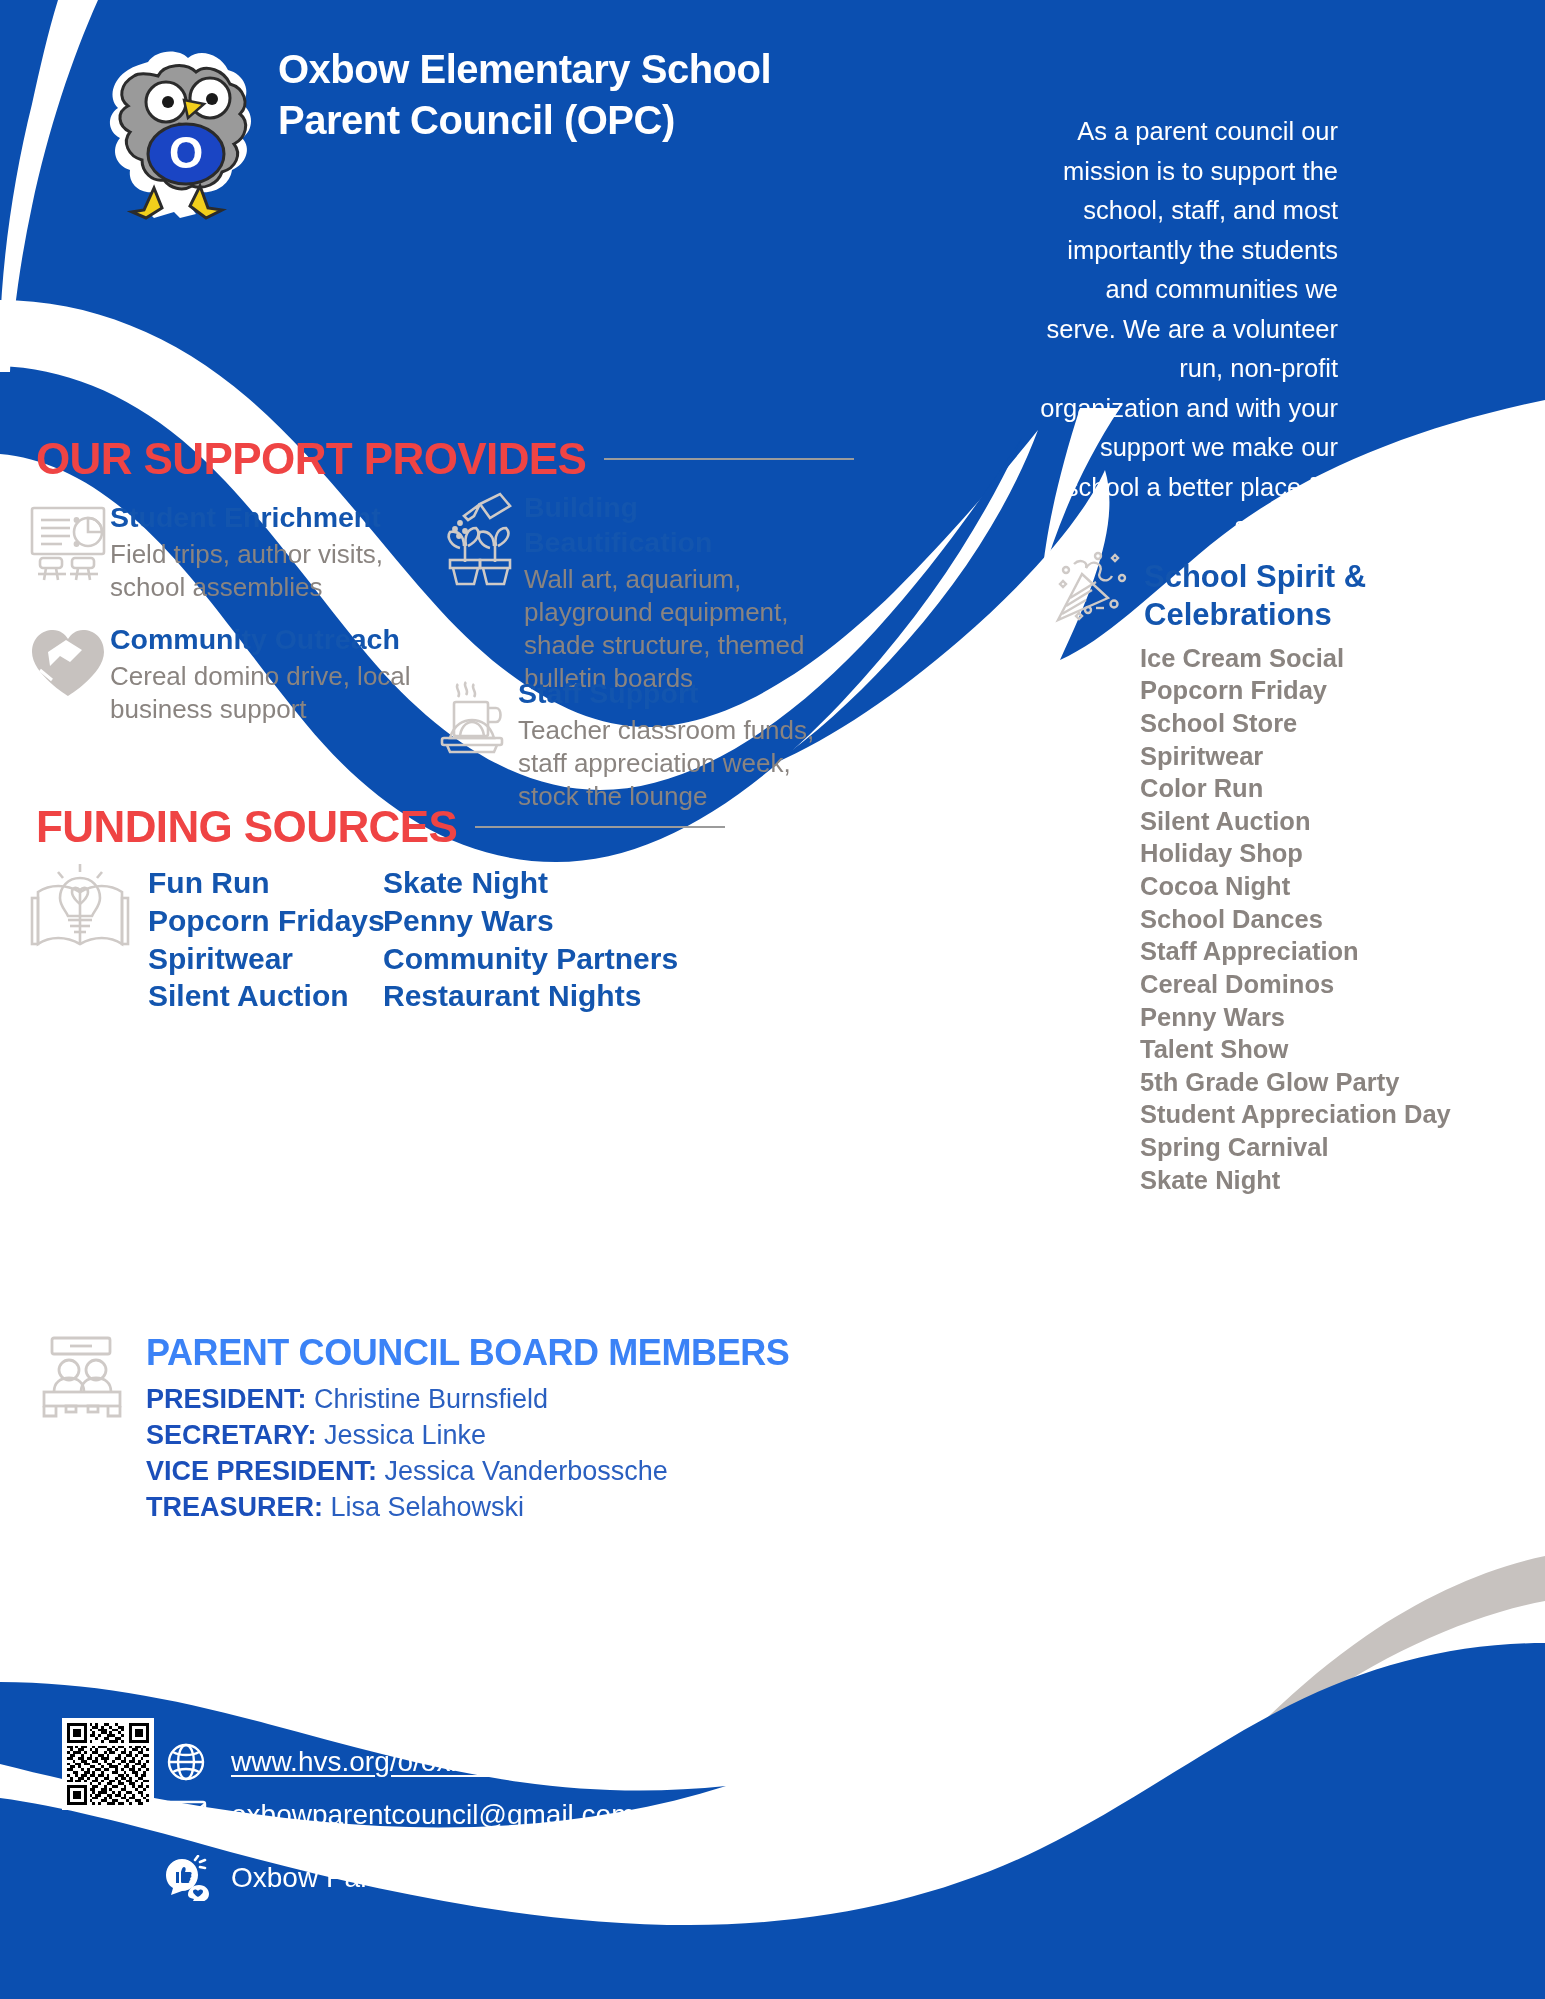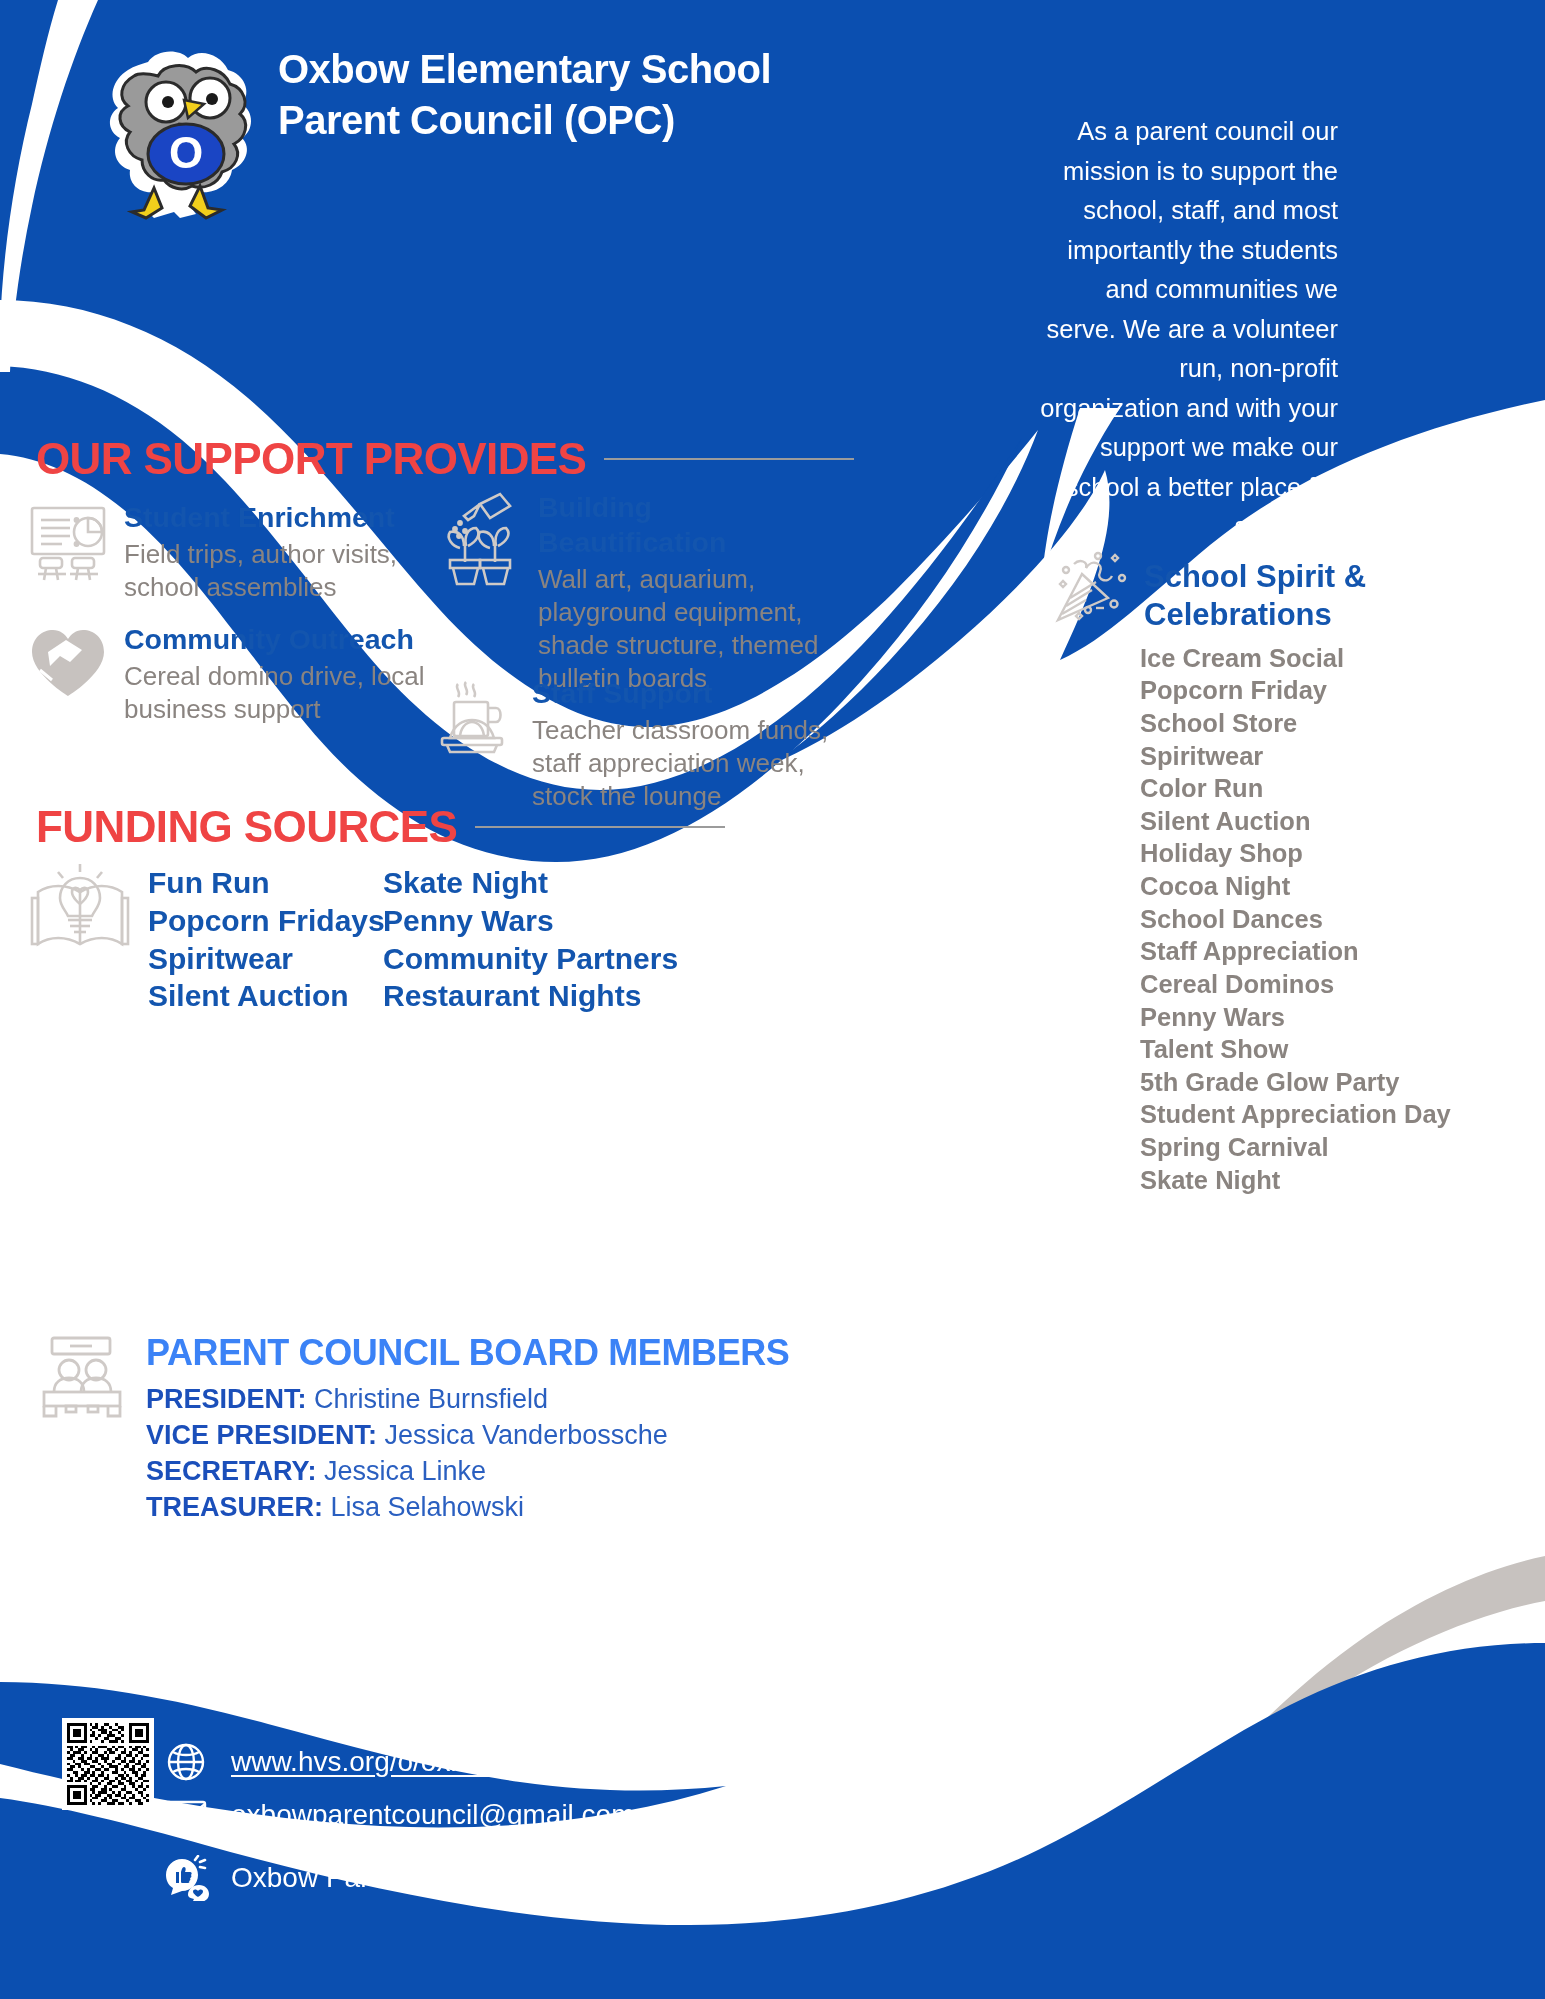--- a/index.html
+++ b/index.html
@@ -89,21 +89,20 @@
   }
 
   #head-support { left: 36px; top: 434px; width: 800px; }
   #head-funding { left: 36px; top: 802px; width: 680px; }
 
   
   .support-item {
     position: absolute;
     display: flex;
     align-items: flex-start;
-    gap: 14px;
   }
   .icon-box { flex: none; }
   .support-title {
     color: #1355ae;
     font-weight: bold;
     font-size: 28.5px;
     line-height: 1.22;
     margin-bottom: 3px;
   }
   .support-desc {
@@ -506,22 +505,22 @@
           <rect x="8" y="62" width="76" height="14"></rect>
           <path d="M8 76 L8 86 L20 86 L20 76 M72 76 L72 86 L84 86 L84 76"></path>
           <rect x="30" y="76" width="10" height="6"></rect>
             <rect x="52" y="76" width="10" height="6"></rect>
         </svg>
       </span>
       <span id="board-right">
         <div id="board-title">PARENT COUNCIL BOARD MEMBERS</div>
         <div id="board-list">
             <div class="board-row"><span class="board-role">PRESIDENT: </span><span class="board-name">Christine Burnsfield</span></div>
+            <div class="board-row"><span class="board-role">SECRETARY: </span><span class="board-name">Jessica Linke</span></div>
             <div class="board-row"><span class="board-role">VICE PRESIDENT: </span><span class="board-name">Jessica Vanderbossche</span></div>
-            <div class="board-row"><span class="board-role">SECRETARY: </span><span class="board-name">Jessica Linke</span></div>
             <div class="board-row"><span class="board-role">TREASURER: </span><span class="board-name">Lisa Selahowski</span></div>
           </div>
       </span>
     </div>
 
   </div>
 
   <div id="footer">
     <div id="get-involved">GET INVOLVED &amp;
 CONNECTED TODAY!</div>

